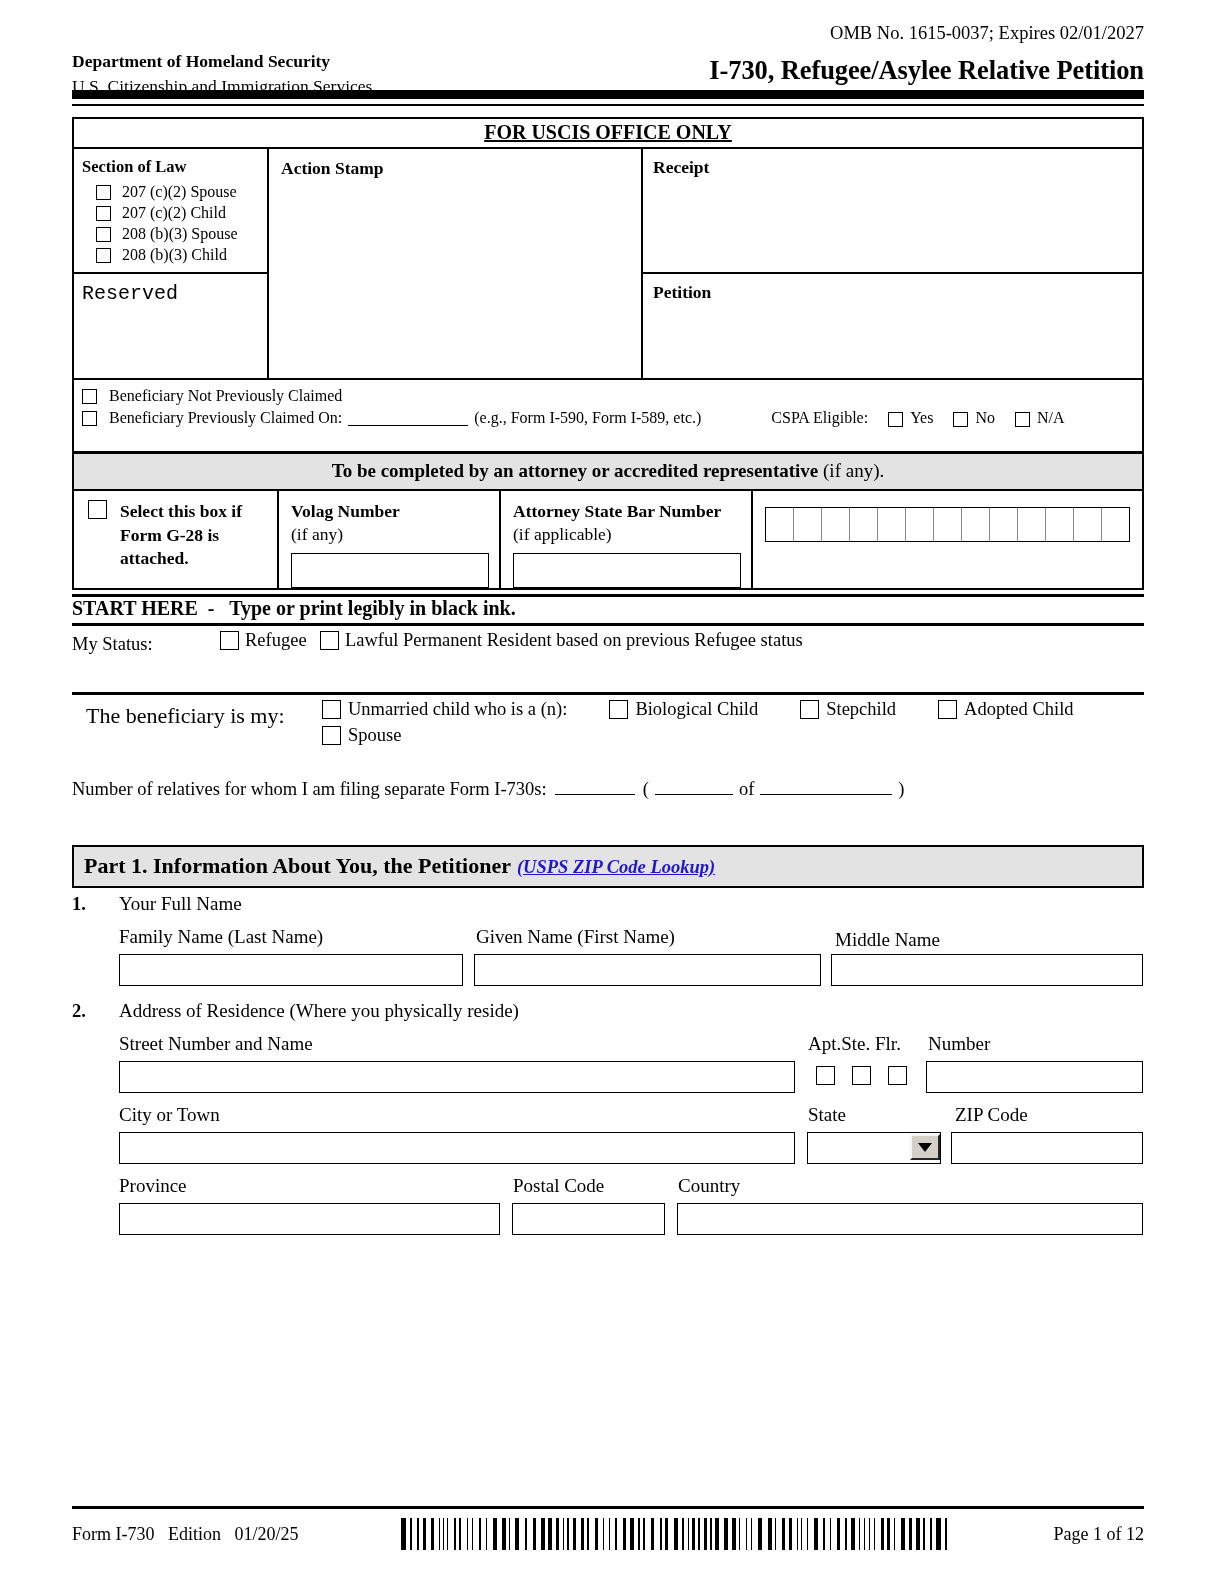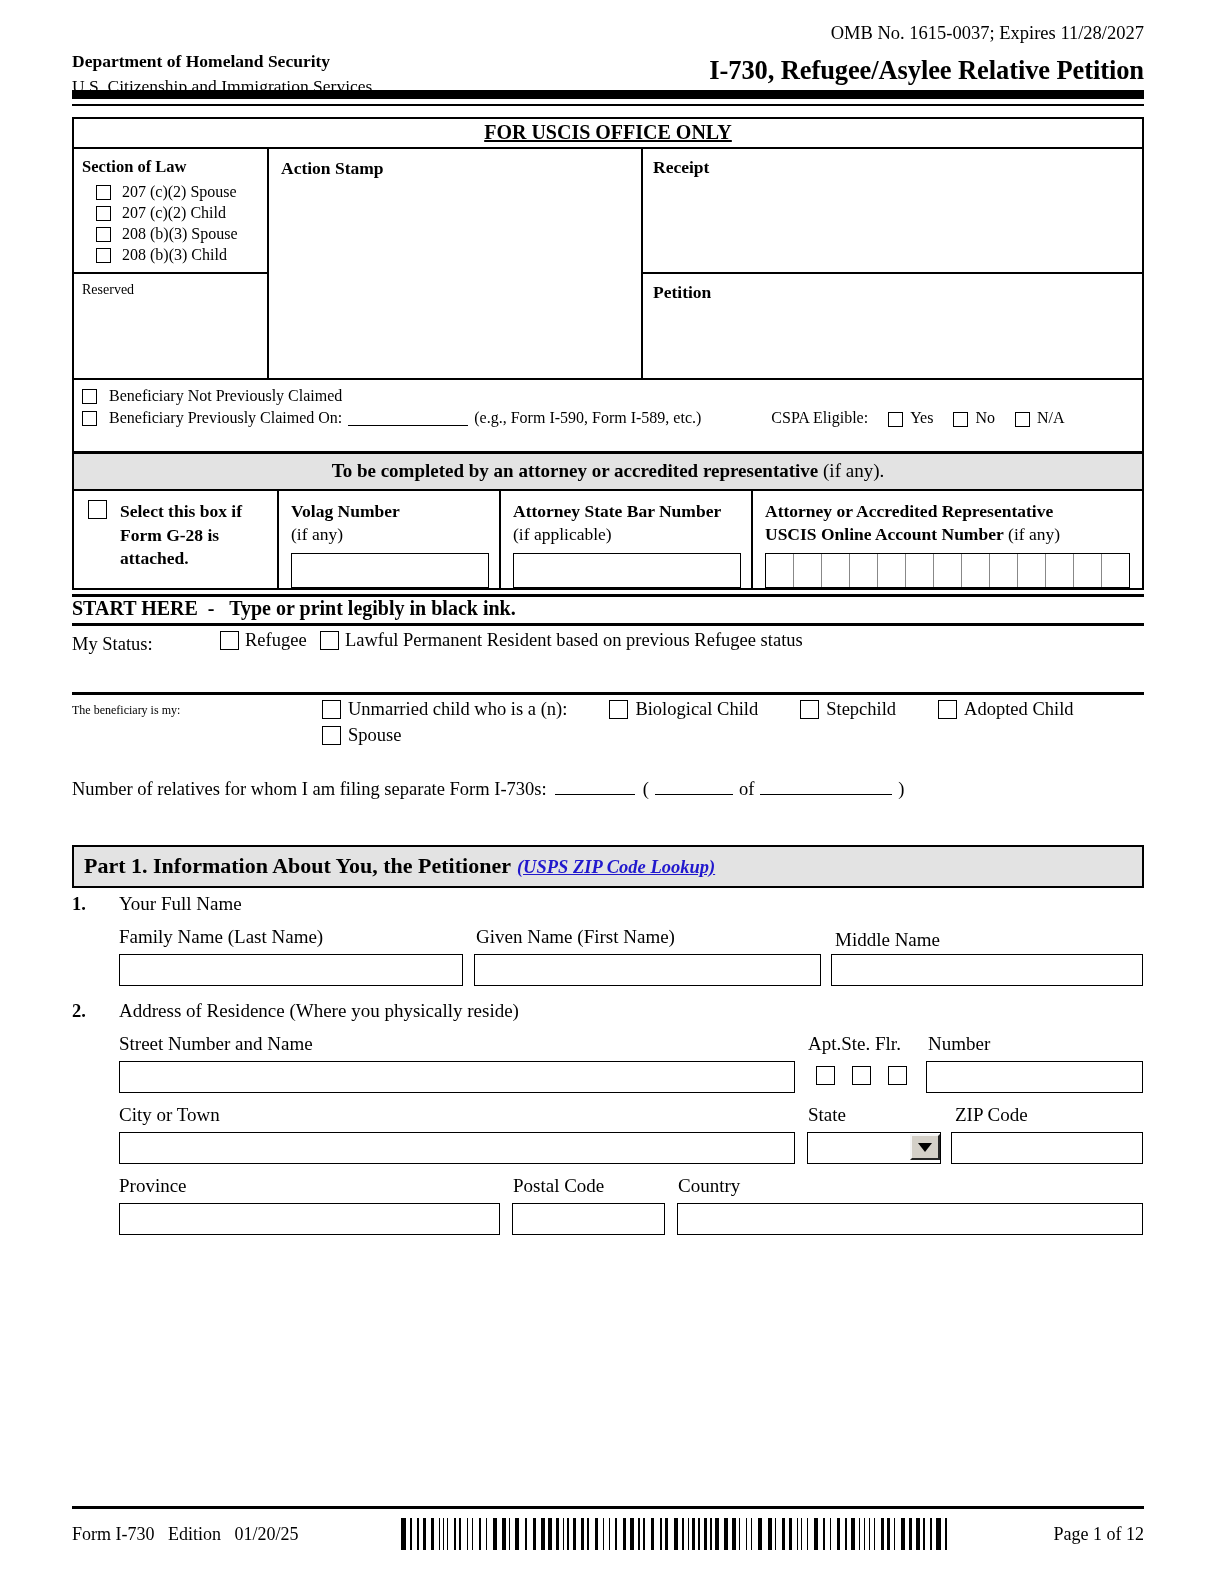--- a/index.html
+++ b/index.html
@@ -35,21 +35,21 @@
 
   .uscis-grid { display: flex; }
   .col-law   { width: 195px; border-right: 2px solid #000; }
   .col-stamp { width: 374px; border-right: 2px solid #000; }
   .col-right { flex: 1; }
 
   .law-top { height: 125px; padding: 8px 0 0 8px; border-bottom: 2px solid #000; }
   .law-title { font-weight: bold; font-size: 16.5px; margin-bottom: 6px; }
   .law-item { display: flex; align-items: center; margin: 0 0 3px 14px; font-size: 16px; }
   .law-item .lbl { margin-left: 11px; }
-  .law-reserved { height: 102px; padding: 8px 4px 0 8px; font-size: 14px; }
+  .law-reserved { height: 102px; padding: 8px 4px 0 8px; font-size: 20px; font-family: Liberation Mono, monospace; }
 
   .stamp-cell { height: 229px; padding: 9px 0 0 12px; }
   .stamp-title { font-weight: bold; font-size: 17.5px; }
 
   .receipt-cell { height: 125px; border-bottom: 2px solid #000; padding: 8px 0 0 10px; }
   .remarks-cell { height: 102px; padding: 8px 0 0 10px; }
   .rcpt-title { font-weight: bold; font-size: 17.5px; }
 
   .claim-sec { border-top: 2px solid #000; padding: 7px 0 20px 8px; }
   .claim-row { display: flex; align-items: center; font-size: 16px; margin-bottom: 4px; }
@@ -90,21 +90,21 @@
 
   .status { position: absolute; left: 72px; top: 631px; width: 1072px; }
   .status-lbl { position: absolute; left: 0; top: 3px; font-size: 18.5px; }
   .st-row { display: flex; align-items: flex-start; margin-bottom: 6px; margin-left: 148px; }
   .st-opt { display: flex; align-items: flex-start; font-size: 18.5px; }
   .st-opt .lbl { margin-left: 6px; line-height: 1.05; }
   .st-a { width: 100px; }
 
   
   .ben { position: absolute; left: 72px; top: 700px; width: 1072px; }
-  .ben-lbl { position: absolute; left: 0; top: 3px; font-size: 12px; }
+  .ben-lbl { position: absolute; left: 14px; top: 3px; font-size: 22px; }
   .ben-row { margin-left: 250px; display: flex; align-items: flex-start; margin-bottom: 7px; }
   .ben-opt { display: flex; align-items: flex-start; font-size: 18.5px; }
   .ben-opt .lbl { margin-left: 7px; line-height: 1.05; }
   .ben-sub { margin-left: 42px; }
 
   .numrel { position: absolute; left: 72px; top: 779px; font-size: 18.5px; display: flex; align-items: baseline; }
   .u1 { display: inline-block; width: 80px; border-bottom: 1.8px solid #000; margin: 0 8px; height: 16px; }
   .u2 { display: inline-block; width: 78px; border-bottom: 1.8px solid #000; margin: 0 6px; height: 16px; }
   .u3 { display: inline-block; width: 132px; border-bottom: 1.8px solid #000; margin: 0 6px; height: 16px; }
 
@@ -132,21 +132,21 @@
           align-items: center; justify-content: space-between; font-size: 18px; }
   .barcode { display: flex; align-items: flex-end; height: 32px; }
   .barcode i { display: block; background: #000; height: 32px; margin-right: 1px; }
 </style>
 </head>
 <body>
 
 <div class="page">
 
   <div class="hdr">
-    <div class="hdr-omb">OMB No. 1615-0037; Expires 11/28/2027</div>
+    <div class="hdr-omb">OMB No. 1615-0037; Expires 02/01/2027</div>
     <div class="hdr-row">
       <div class="hdr-agency">
         <div>Department of Homeland Security</div>
         <div class="sub">U.S. Citizenship and Immigration Services</div>
       </div>
       <div class="hdr-title">I-730, Refugee/Asylee Relative Petition</div>
     </div>
   </div>
   <div class="bar-thick"></div>
   <div class="bar-thin"></div>
@@ -244,24 +244,20 @@
         <div class="fld"></div>
       </div>
       <div class="atty-c3">
         <div class="atty-lbl">
           <span>Attorney State Bar Number</span><br>
           <span class="reg">(if applicable)</span>
         </div>
         <div class="fld"></div>
       </div>
       <div class="atty-c4">
-        <div class="atty-lbl">
-          <span>Attorney or Accredited Representative</span><br>
-          <span>USCIS Online Account Number</span><span class="reg"> (if any)</span>
-        </div>
         <div class="comb" id="comb-online">
             <i></i>
             <i></i>
             <i></i>
             <i></i>
             <i></i>
             <i></i>
             <i></i>
             <i></i>
             <i></i>

